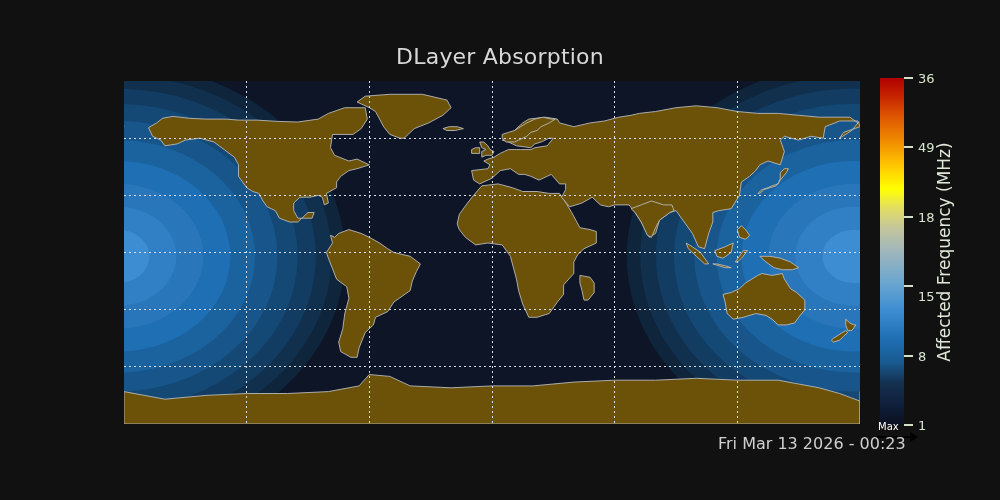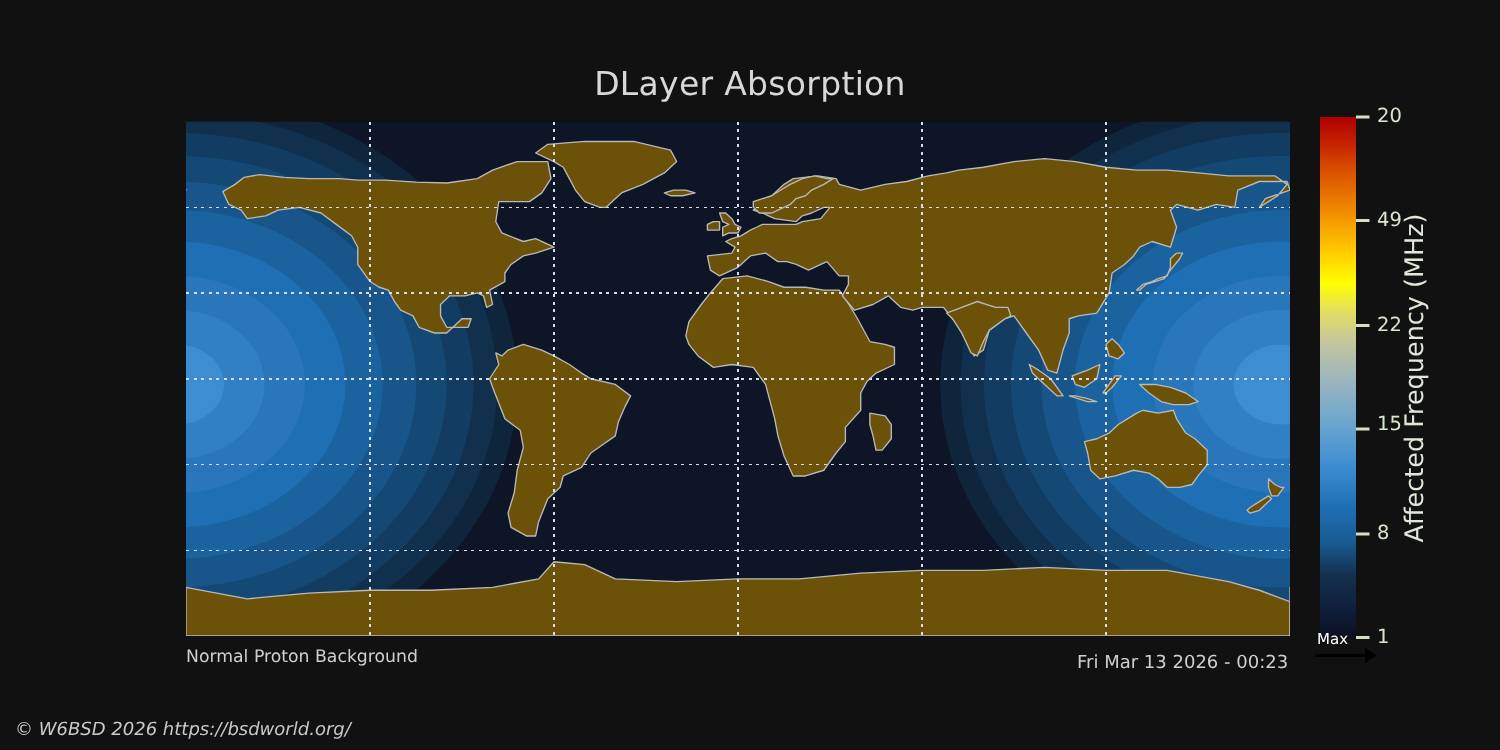--- a/index.html
+++ b/index.html
@@ -40,21 +40,21 @@
     transform:rotate(-90deg);
     font-size:17px;color:#dfe8d7;
   }
   .max-ann{position:absolute;left:-4px;top:345px;width:44px;height:20px;text-align:center;}
   .max-ann .mx-txt{position:absolute;left:2px;top:-2px;font-size:10px;color:#ffffff;}
   .max-ann svg{position:absolute;left:0;top:8px;}
 
   .note{position:absolute;left:124px;font-size:11.5px;color:#cfcfcf;}
   .note.l1{top:430px;}
   .note.l2{top:445px;}
-  .stamp{position:absolute;left:718px;top:434px;font-size:12px;color:#cfcfcf;}
+  .stamp{position:absolute;left:718px;top:434px;font-size:16px;color:#cfcfcf;}
 
   .footer{
     position:absolute;left:10px;top:479px;
     font-size:12px;color:#c9c9c9;font-style:italic;
     font-family:"DejaVu Sans","Liberation Sans",sans-serif;
   }
 </style>
 </head>
 <body>
 
@@ -188,37 +188,35 @@
   </div>
 
   <div class="cb-wrap">
     <div class="cb-grad" id="cbgrad" style="background: linear-gradient(rgb(176, 0, 0) 0%, rgb(197, 34, 0) 5%, rgb(221, 85, 0) 11%, rgb(240, 138, 0) 18%, rgb(255, 196, 0) 25%, rgb(255, 255, 0) 32%, rgb(228, 224, 92) 37%, rgb(198, 199, 155) 43%, rgb(159, 182, 188) 50%, rgb(106, 166, 207) 59%, rgb(61, 141, 210) 67%, rgb(31, 111, 181) 75%, rgb(24, 90, 143) 82%, rgb(20, 48, 79) 88%, rgb(16, 32, 60) 94%, rgb(11, 16, 32) 100%);"></div>
     <div class="cb-ticks" id="cbticks">
         <div class="cb-tick" style="top: 346px;"></div>
         <div class="cb-lab" style="top: 347px;">1</div>
         <div class="cb-tick" style="top: 276.6px;"></div>
         <div class="cb-lab" style="top: 277.6px;">8</div>
         <div class="cb-tick" style="top: 207.2px;"></div>
-        <div class="cb-lab" style="top: 205px;">15</div>
+        <div class="cb-lab" style="top: 218px;">15</div>
         <div class="cb-tick" style="top: 137.8px;"></div>
-        <div class="cb-lab" style="top: 138.8px;">22</div>
+        <div class="cb-lab" style="top: 138.8px;">18</div>
         <div class="cb-tick" style="top: 68.4px;"></div>
         <div class="cb-lab" style="top: 69.4px;">49</div>
         <div class="cb-tick" style="top: -1px;"></div>
-        <div class="cb-lab" style="top: 0px;">20</div>
+        <div class="cb-lab" style="top: 0px;">36</div>
       </div>
     <div class="max-ann">
       <span class="mx-txt">Max</span>
       <svg width="42" height="12">
         <line x1="1" y1="6" x2="34" y2="6" stroke="#000" stroke-width="2"></line>
         <polygon points="34,1 42,6 34,11" fill="#000"></polygon>
       </svg>
     </div>
   </div>
   <div class="cb-axis-title">
     <span>Affected Frequency (MHz)</span>
   </div>
 
-  <div class="note l1">Normal Proton Background</div>
   <div class="stamp">Fri Mar 13 2026 - 00:23</div>
 
-  <div class="footer">© W6BSD 2026 https://bsdworld.org/</div>
 </div>
 
 </body></html>

